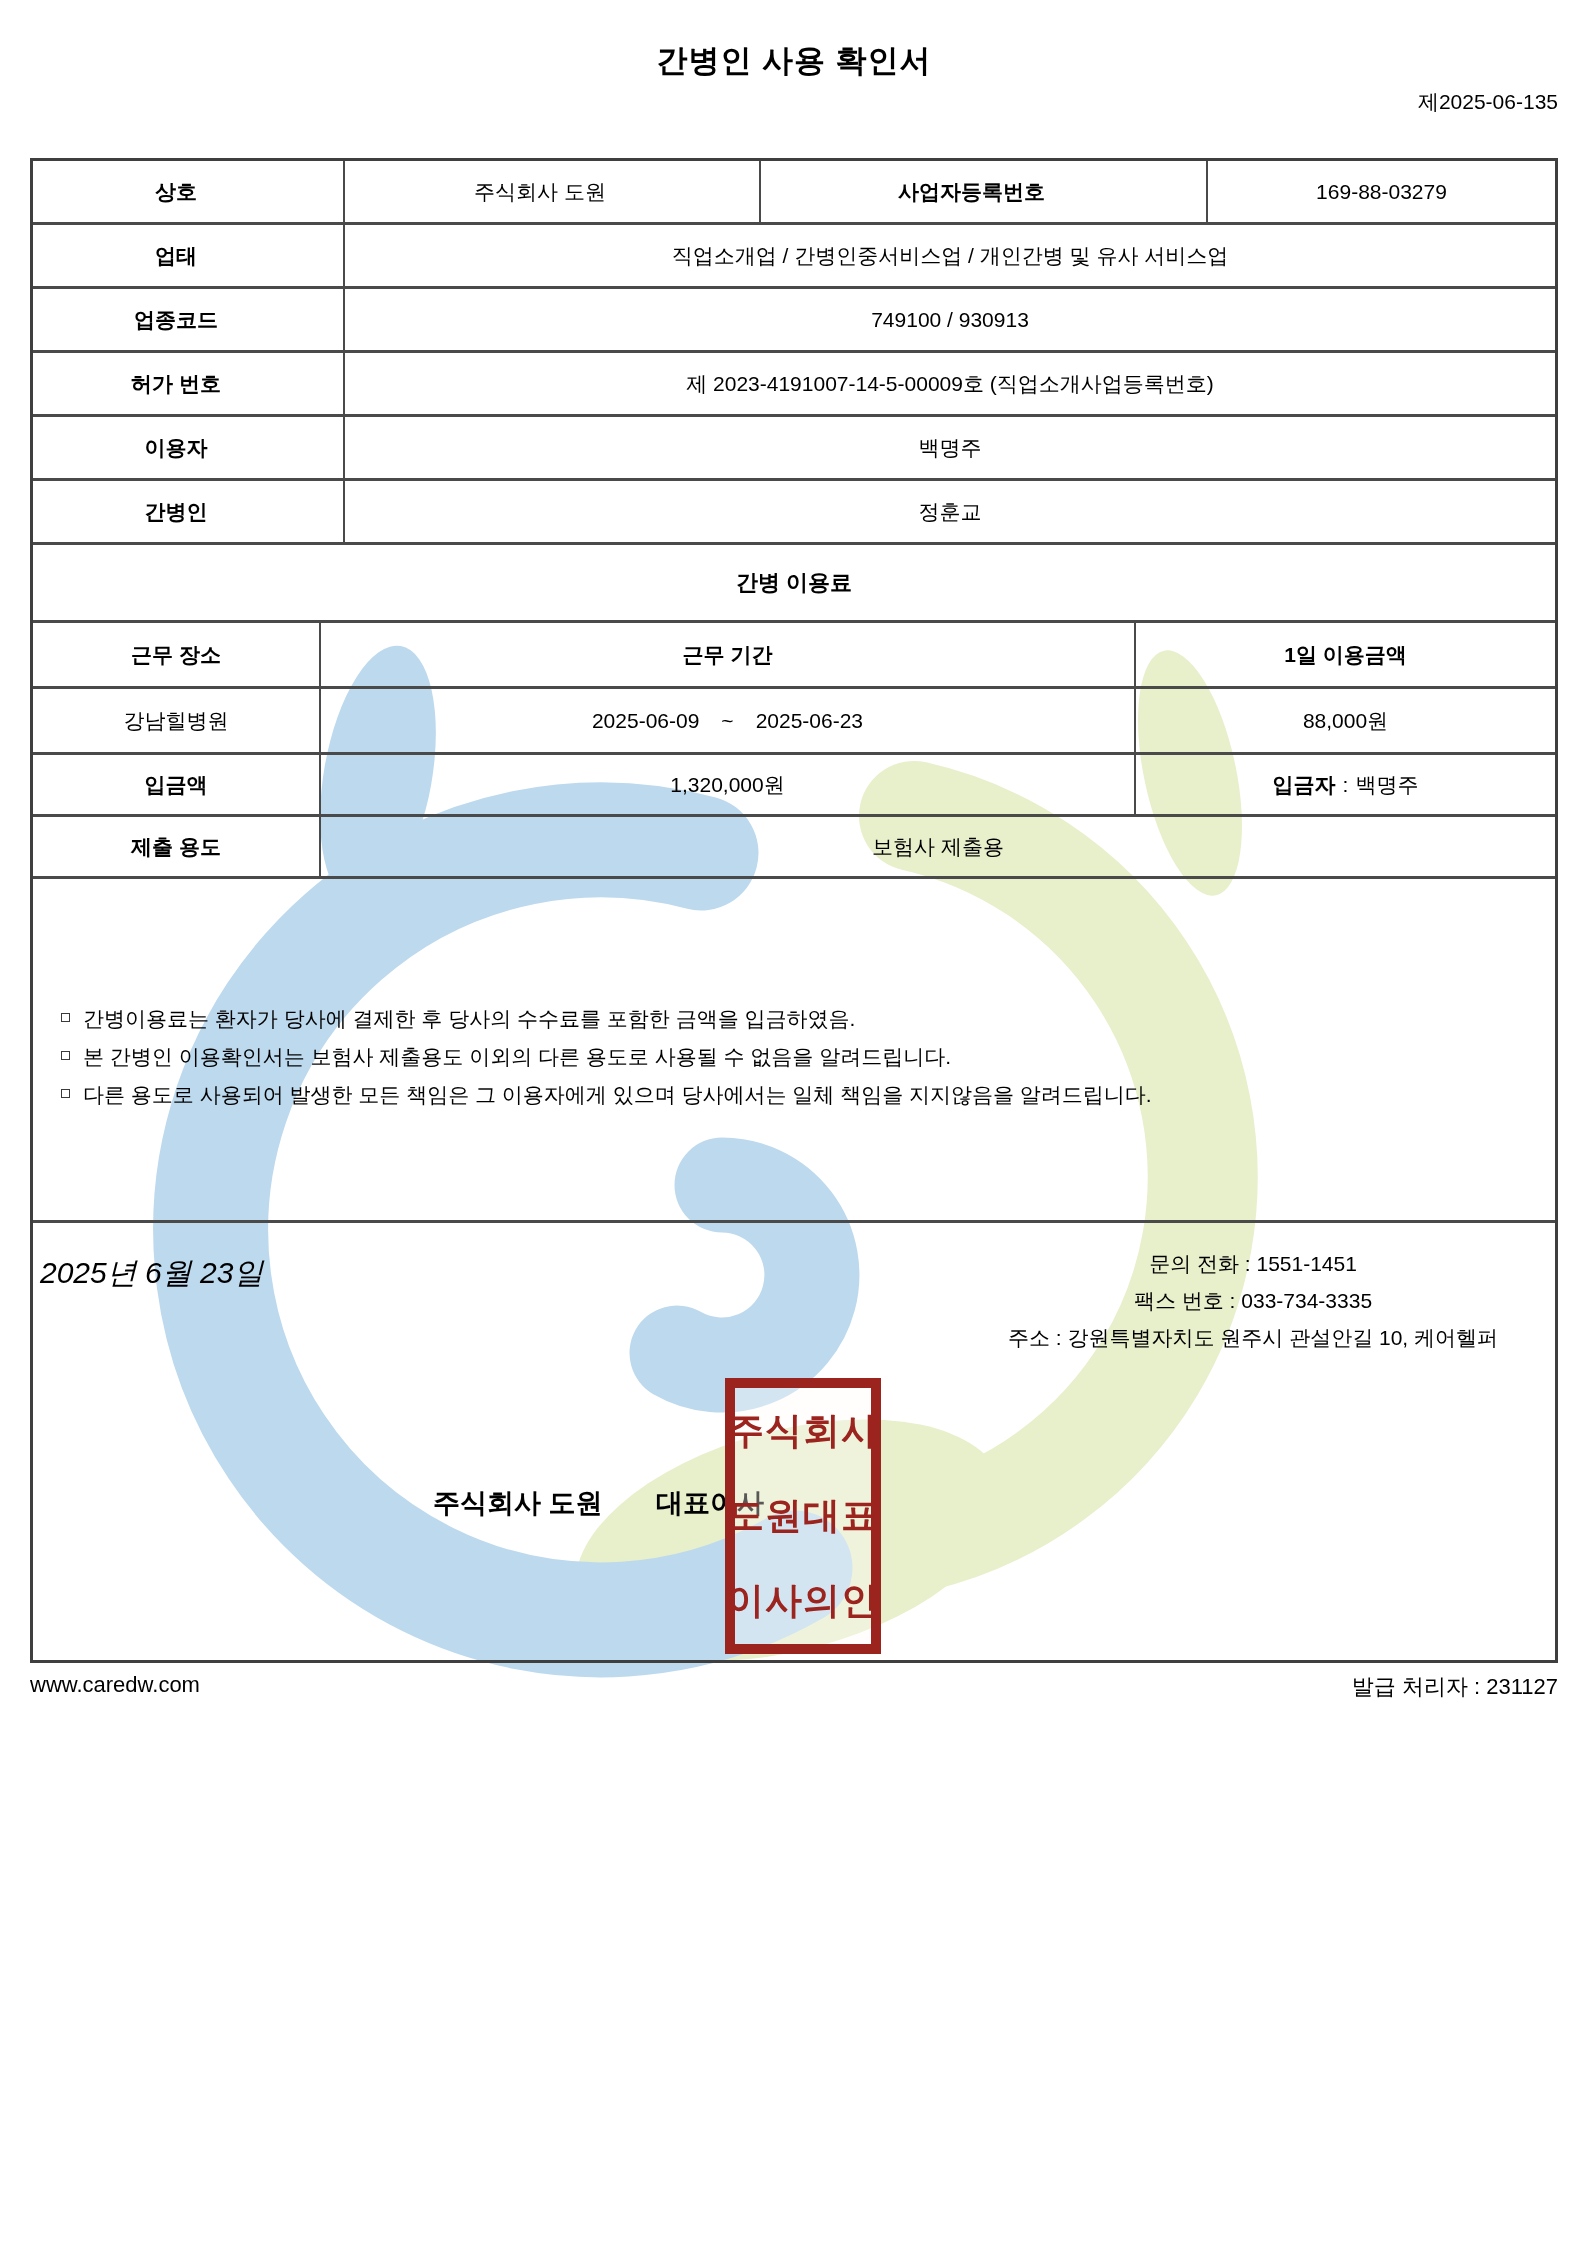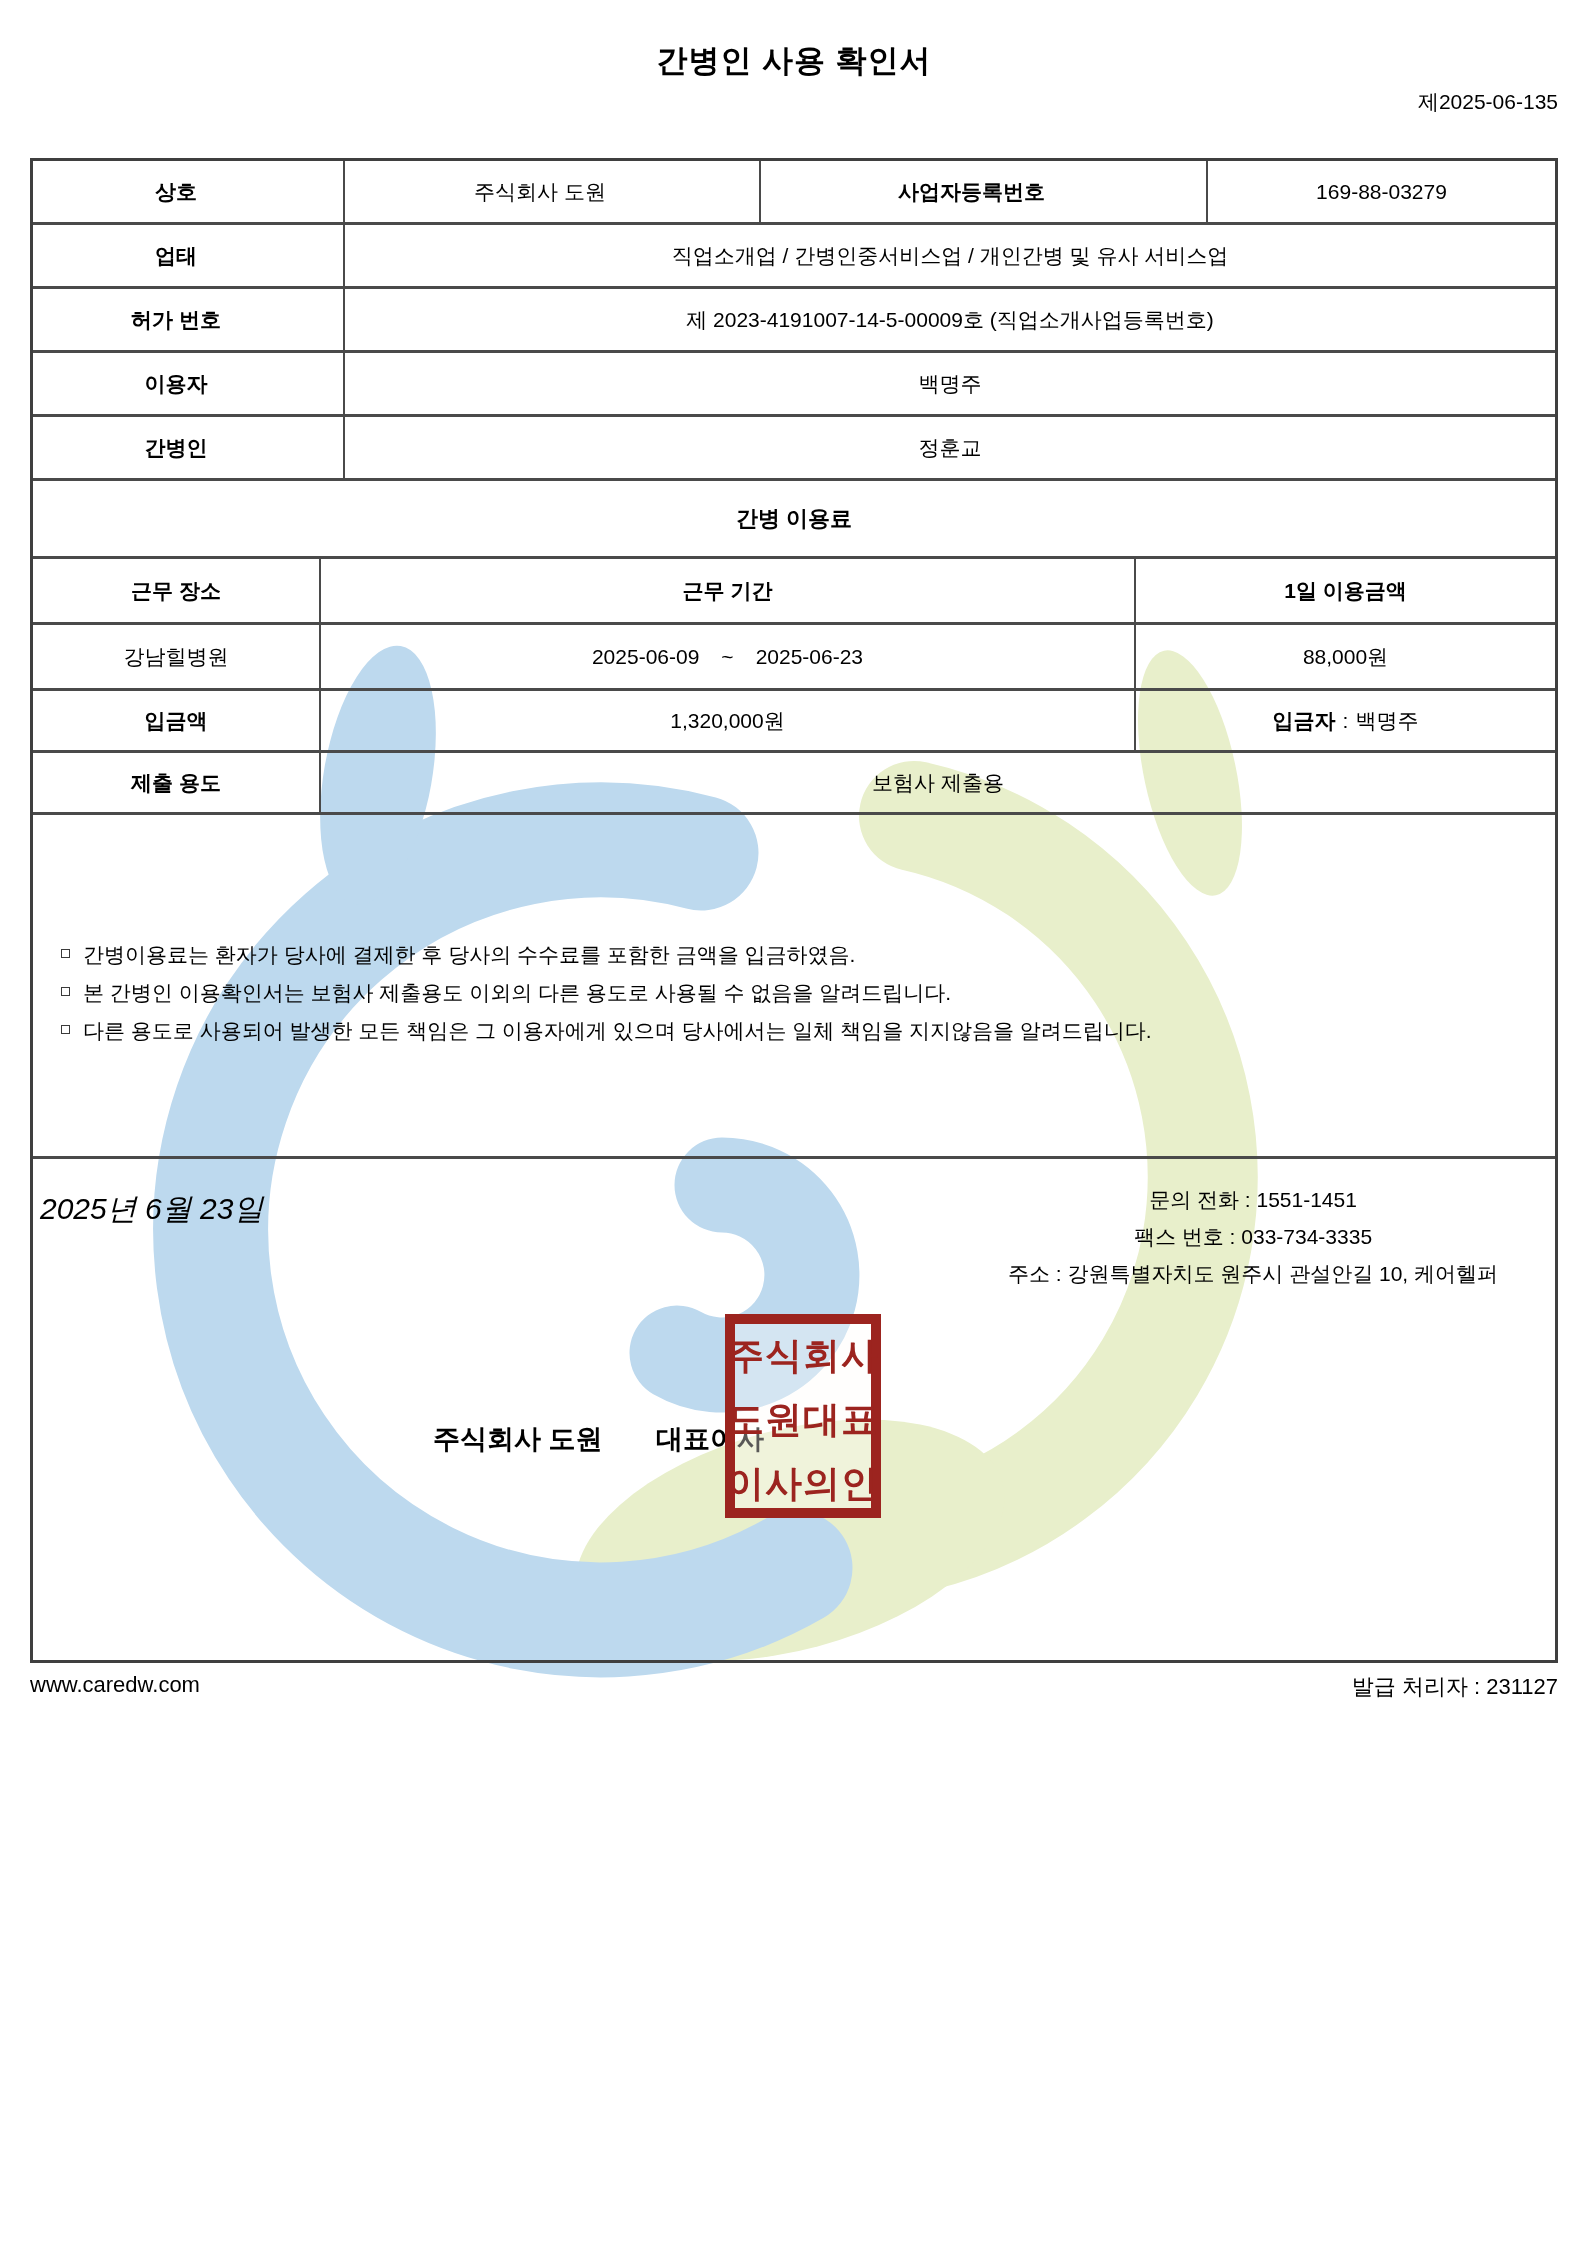--- a/index.html
+++ b/index.html
@@ -47,21 +47,21 @@
                     border:1.5px solid #3a3a3a;background:transparent;}
 
   
   .closing-row{position:relative;display:block;flex:1 1 auto;}
   .issue-date{position:absolute;left:7px;top:30px;font-size:30px;font-style:italic;}
   .contact{position:absolute;left:975px;top:22px;margin:0;padding:0;list-style:none;
            font-size:21px;text-align:center;}
   .contact li{line-height:37px;white-space:nowrap;}
   .signature{position:absolute;left:400px;top:262px;font-size:27px;font-weight:bold;white-space:nowrap;}
   .signature .sig-title{margin-left:46px;font-family:Liberation Mono, monospace;}
-  .stamp{position:absolute;left:692px;top:155px;width:156px;height:204px;box-sizing:border-box;
+  .stamp{position:absolute;left:692px;top:155px;width:156px;height:276px;box-sizing:border-box;
          border:10px solid #9c241f;color:#9c241f;display:flex;flex-direction:column;
          justify-content:space-around;align-items:center;background:rgba(255,252,250,0.35);}
   .stamp div{font-size:37px;font-weight:bold;line-height:64px;letter-spacing:1px;
              font-family:"DejaVu Sans",sans-serif;white-space:nowrap;}
 
   
   .page-footer{position:absolute;left:30px;right:30px;top:1672px;display:flex;
                justify-content:space-between;font-size:22px;}
 </style>
 </head>
@@ -94,20 +94,24 @@
         <div class="cell w-v1 bl">주식회사 도원</div>
         <div class="cell lbl w-l2 bl">사업자등록번호</div>
         <div class="cell w-rest bl">169-88-03279</div>
       </div>
 
       <div class="trow h64">
         <div class="cell lbl w-l">업태</div>
         <div class="cell w-rest bl">직업소개업 / 간병인중서비스업 / 개인간병 및 유사 서비스업</div>
       </div>
 
+      <div class="trow h64">
+        <div class="cell lbl w-l">업종코드</div>
+        <div class="cell w-rest bl">749100 / 930913</div>
+      </div>
 
       <div class="trow h64">
         <div class="cell lbl w-l">허가 번호</div>
         <div class="cell w-rest bl">제 2023-4191007-14-5-00009호 (직업소개사업등록번호)</div>
       </div>
 
       <div class="trow h64">
         <div class="cell lbl w-l">이용자</div>
         <div class="cell w-rest bl">백명주</div>
       </div>

